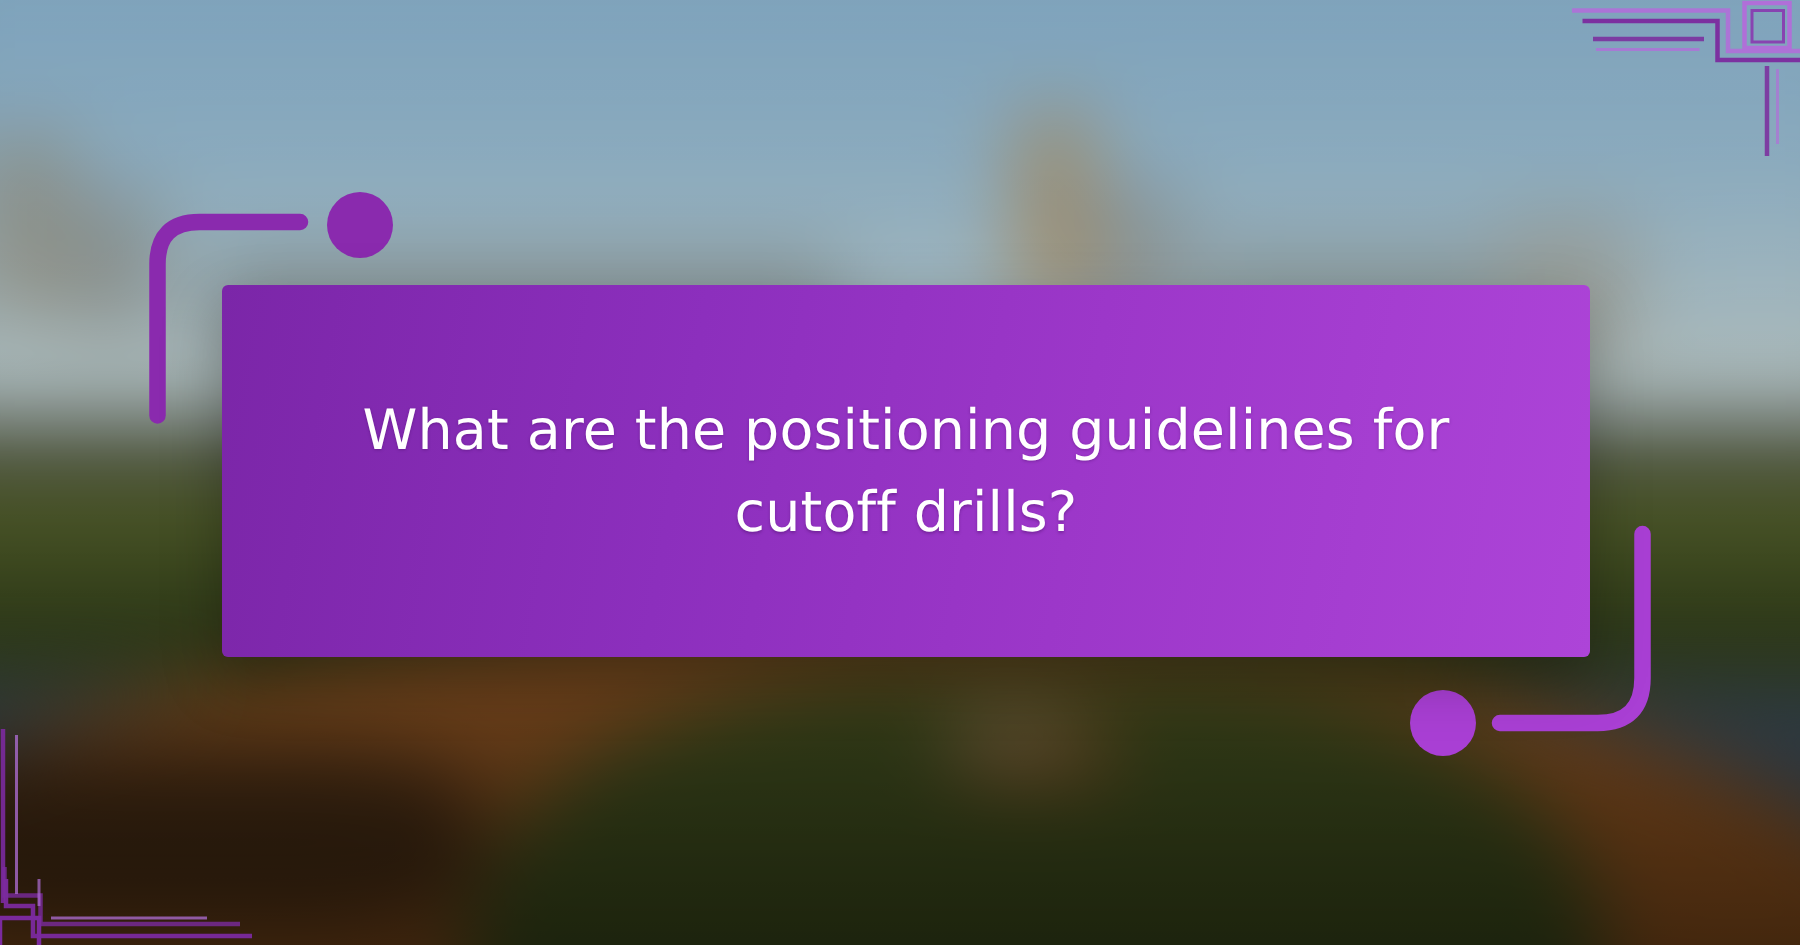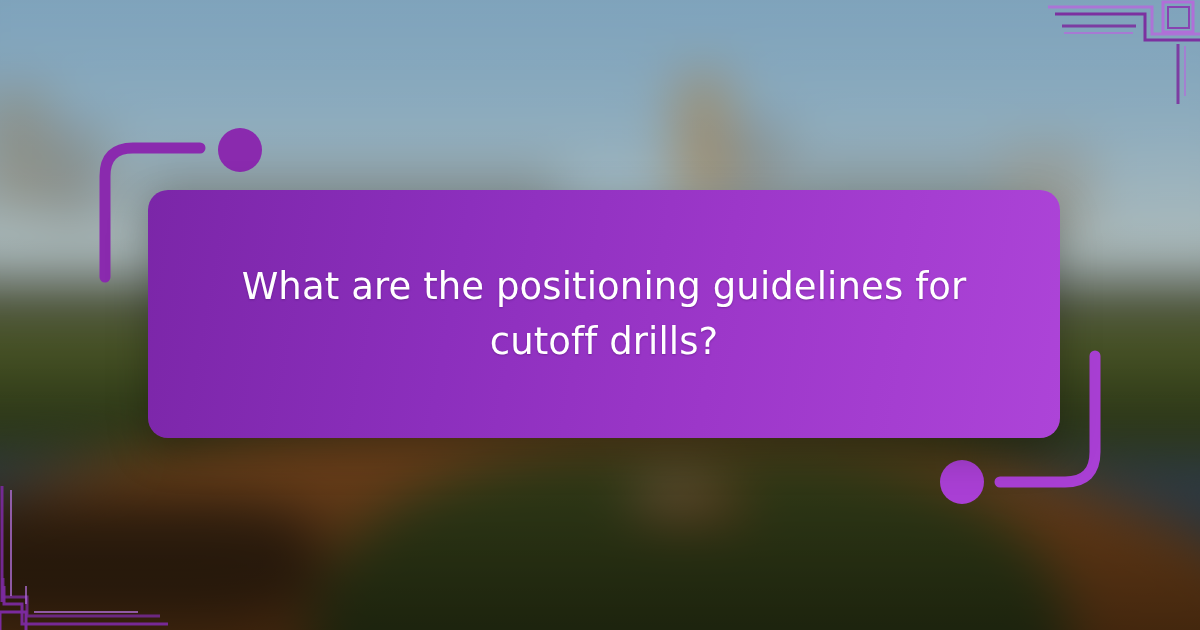--- a/index.html
+++ b/index.html
@@ -155,21 +155,21 @@
     background: #a93fd4;
   }
 
   
   .card {
     position: absolute;
     left: 148px;
     top: 190px;
     width: 912px;
     height: 248px;
-    border-radius: 20px;
+    border-radius: 4px;
     background: linear-gradient(100deg, #7b26a8 0%, #8c2fbd 34%, #9c37c9 62%, #ad44d8 100%);
     box-shadow: 0 14px 40px rgba(0,0,0,0.28);
     display: flex;
     align-items: center;
     justify-content: center;
     box-sizing: border-box;
     padding: 24px 62px;
   }
   .card-text {
     color: #ffffff;

